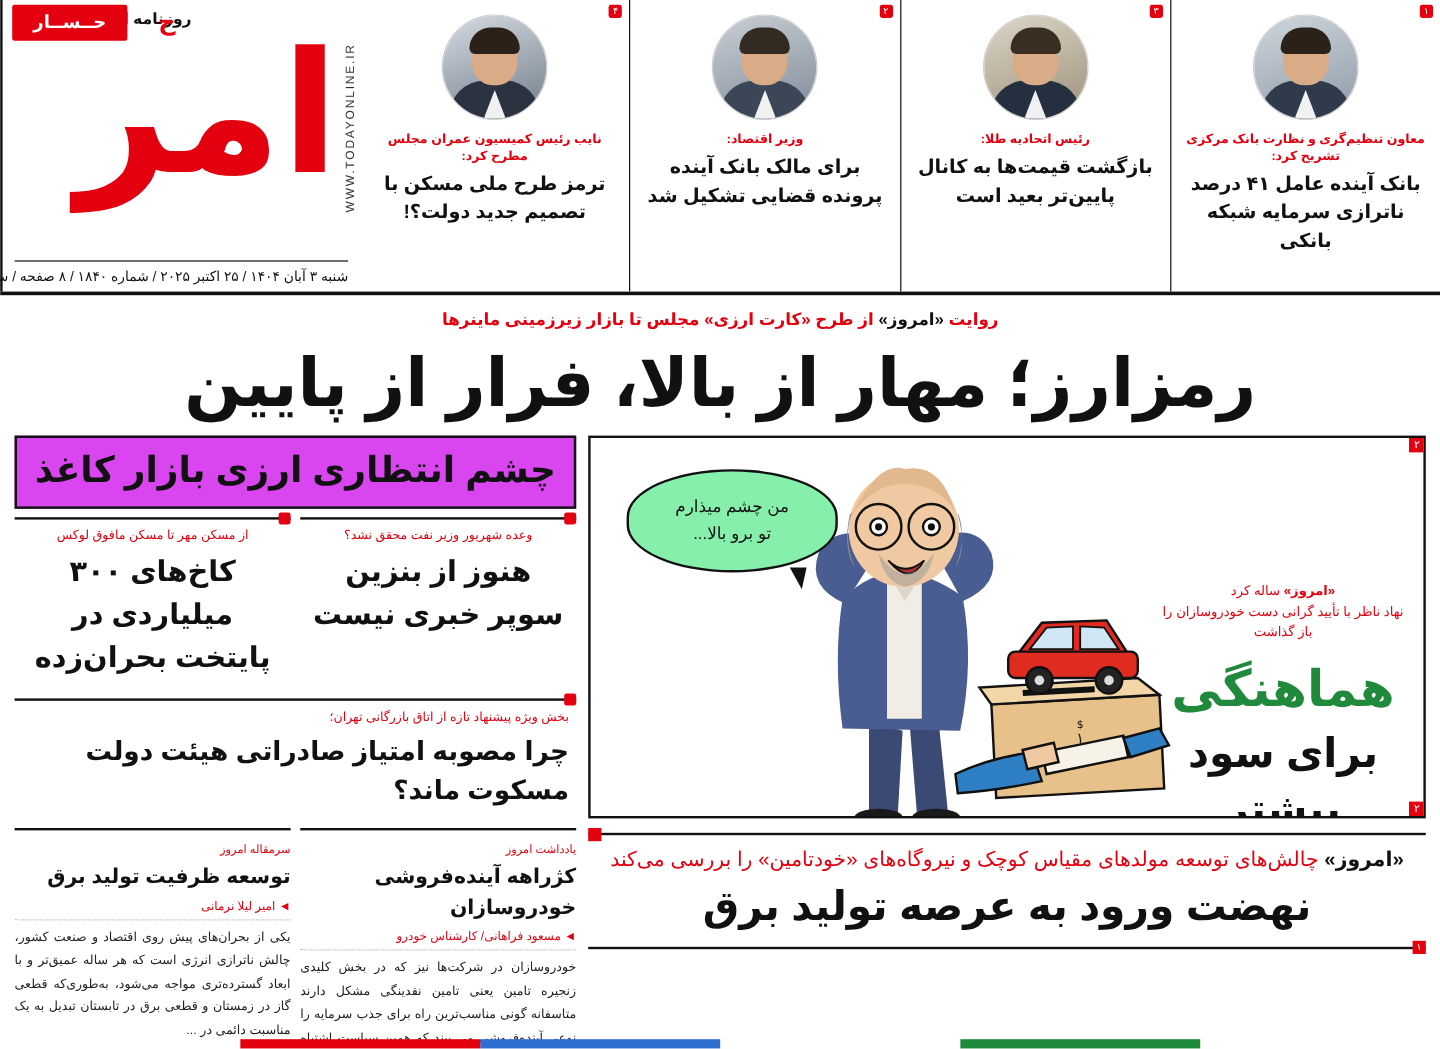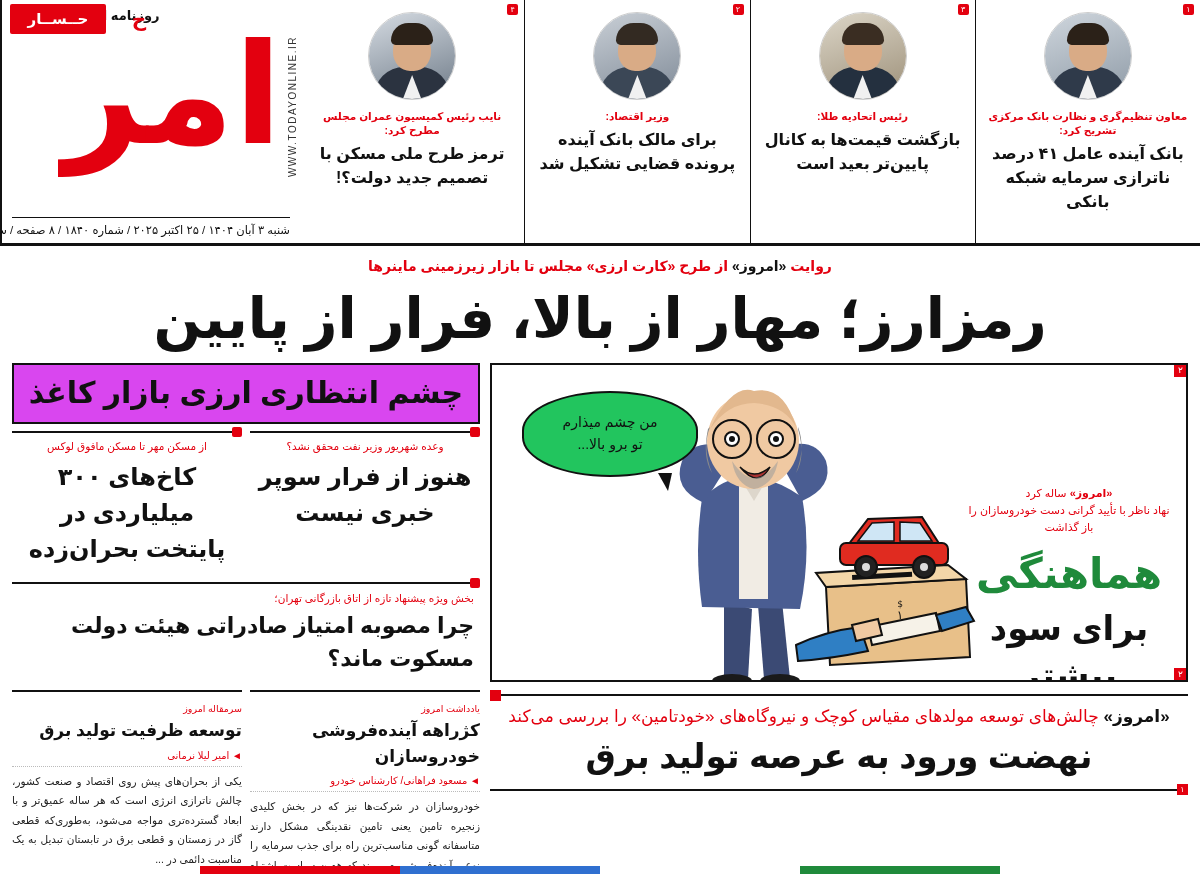--- a/index.html
+++ b/index.html
@@ -398,21 +398,21 @@
     left: 4px;
     width: 500px;
     height: 322px;
   }
   .bubble {
     position: absolute;
     left: 26px;
     top: 22px;
     width: 176px;
     height: 86px;
-    background: #22c55e;
+    background: #86efac;
     border: 2px solid #111;
     border-radius: 50% / 46%;
     text-align: center;
     font-size: 14px;
     line-height: 1.6;
     padding-top: 18px;
     box-sizing: border-box;
     color: #111;
   }
   .bubble:after {
@@ -681,21 +681,21 @@
       </div>
     </div>
 
     <div class="col-right">
       <div class="banner-title">چشم انتظاری ارزی بازار کاغذ</div>
 
       <div class="two-briefs">
         <div class="brief">
           <span class="dot"></span>
           <div class="kicker">وعده شهریور وزیر نفت محقق نشد؟</div>
-          <div class="headline">هنوز از فرار سوپر خبری نیست</div>
+          <div class="headline">هنوز از بنزین سوپر خبری نیست</div>
         </div>
         <div class="brief">
           <span class="dot"></span>
           <div class="kicker">از مسکن مهر تا مسکن مافوق لوکس</div>
           <div class="headline">کاخ‌های ۳۰۰ میلیاردی در پایتخت بحران‌زده</div>
         </div>
       </div>
 
       <div class="single-brief">
         <span class="dot"></span>

